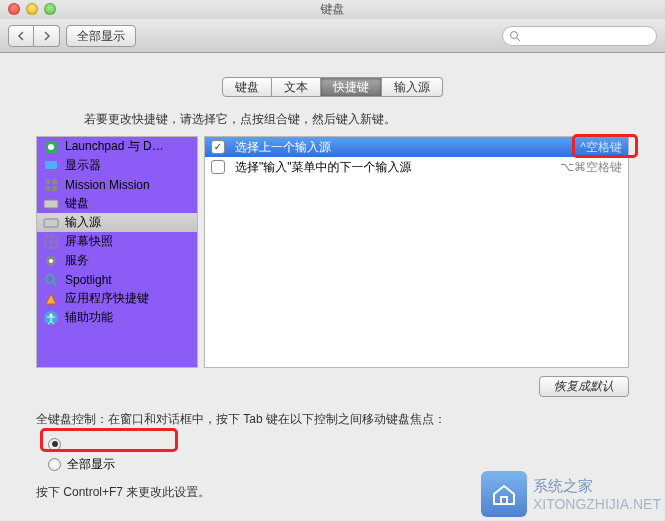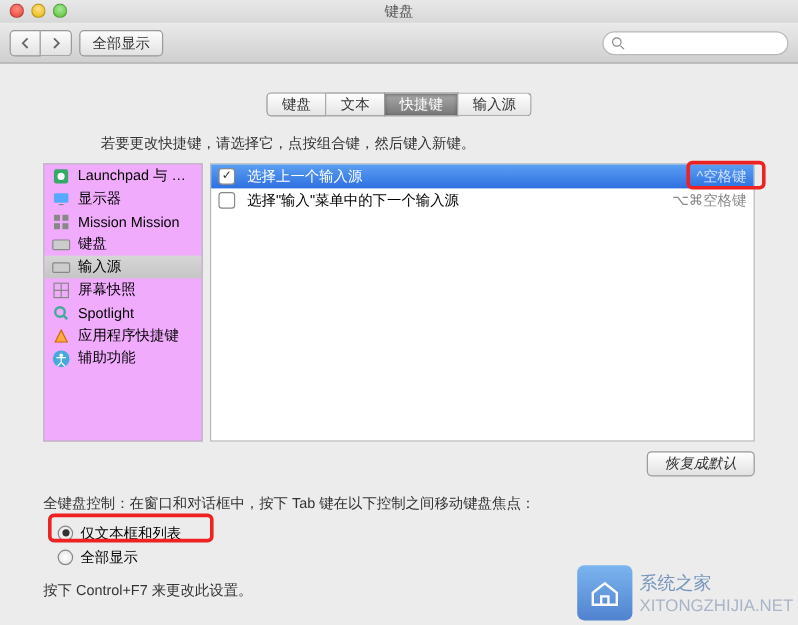--- a/index.html
+++ b/index.html
@@ -25,21 +25,21 @@
 .segmented { display: flex; justify-content: center; margin: 12px 0 14px 0; }
 .seg { height: 20px; padding: 0 12px; background: linear-gradient(#fefefe,#e5e5e5); border: 1px solid #999; line-height: 18px; color: #333; }
 .seg + .seg { border-left: none; }
 .seg:first-child { border-radius: 4px 0 0 4px; }
 .seg:last-child { border-radius: 0 4px 4px 0; }
 .seg.active { background: linear-gradient(#aaa,#777); color: #fff; box-shadow: inset 0 1px 3px rgba(0,0,0,0.4); }
 
 .instruction { padding: 0 36px 8px 36px; color: #333; margin-left: 48px; }
 
 .panels { display: flex; gap: 6px; padding: 0 36px; }
-.listbox { width: 133px; height: 232px; background: #f0abfc; border: 1px solid #b8b8b8; overflow: hidden; }
+.listbox { width: 162px; height: 232px; background: #8b5cf6; border: 1px solid #b8b8b8; overflow: hidden; }
 .listitem { display: flex; align-items: center; gap: 6px; padding: 2px 6px; height: 19px; }
 .listitem.sel { background: linear-gradient(#d6d6d6,#c5c5c5); }
 .listitem .ic { width: 16px; height: 16px; display: flex; align-items: center; justify-content: center; }
 .listitem .ic svg { width: 16px; height: 16px; }
 .listitem span { white-space: nowrap; overflow: hidden; text-overflow: ellipsis; }
 
 .table { flex: 1; height: 232px; background: #fff; border: 1px solid #b8b8b8; }
 .row { display: flex; align-items: center; height: 20px; padding: 0 6px; gap: 10px; position: relative; }
 .row .shortcut { margin-left: auto; color: #888; position: relative; }
 .row.sel { background: linear-gradient(#5b9ff3,#2e70e0); color: #fff; }
@@ -160,20 +160,29 @@
               <rect x="2" y="2" width="12" height="12" fill="none" stroke="#888"></rect>
               <line x1="8" y1="2" x2="8" y2="14" stroke="#888"></line>
               <line x1="2" y1="8" x2="14" y2="8" stroke="#888"></line>
             </svg>
           </span>
         <span>屏幕快照</span>
       </div>
       <div class="listitem">
         <span class="ic">
             <svg viewBox="0 0 16 16">
+              <circle cx="8" cy="8" r="5" fill="#888"></circle>
+              <circle cx="8" cy="8" r="2" fill="#fff"></circle>
+            </svg>
+          </span>
+        <span>服务</span>
+      </div>
+      <div class="listitem">
+        <span class="ic">
+            <svg viewBox="0 0 16 16">
               <circle cx="7" cy="7" r="4" fill="none" stroke="#4a9" stroke-width="2"></circle>
               <line x1="10" y1="10" x2="13" y2="13" stroke="#4a9" stroke-width="2"></line>
             </svg>
           </span>
         <span>Spotlight</span>
       </div>
       <div class="listitem">
         <span class="ic">
             <svg viewBox="0 0 16 16">
               <path d="M3 13 L8 3 L13 13 Z" fill="#fa4" stroke="#c60"></path>
@@ -211,21 +220,20 @@
 
   <div class="restore">
     <div class="pushbtn">恢复成默认</div>
   </div>
 
   <div class="bottomtext">全键盘控制：在窗口和对话框中，按下 Tab 键在以下控制之间移动键盘焦点：</div>
   <div class="radios">
     <span class="hl-red" style="left:40px;top:0px;width:138px;height:24px;"></span>
     <div class="radio">
       <div class="rbtn on"></div>
-      <span>仅文本框和列表</span>
     </div>
     <div class="radio">
       <div class="rbtn"></div>
       <span>全部显示</span>
     </div>
   </div>
   <div class="bottominstr">按下 Control+F7 来更改此设置。</div>
 </div>
 
 <div class="watermark">

